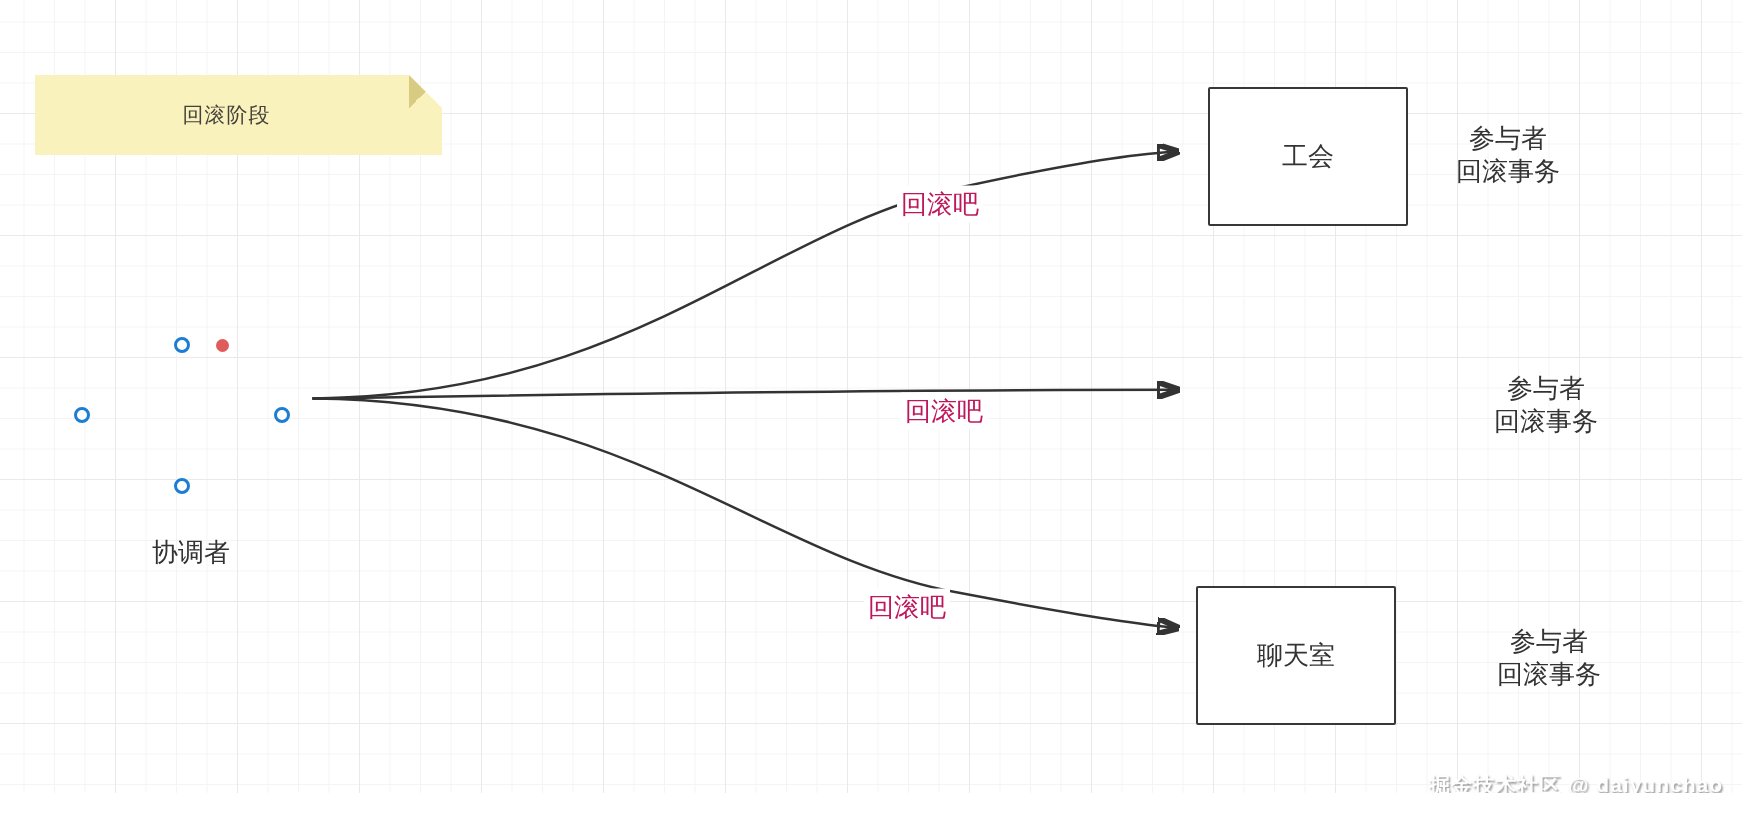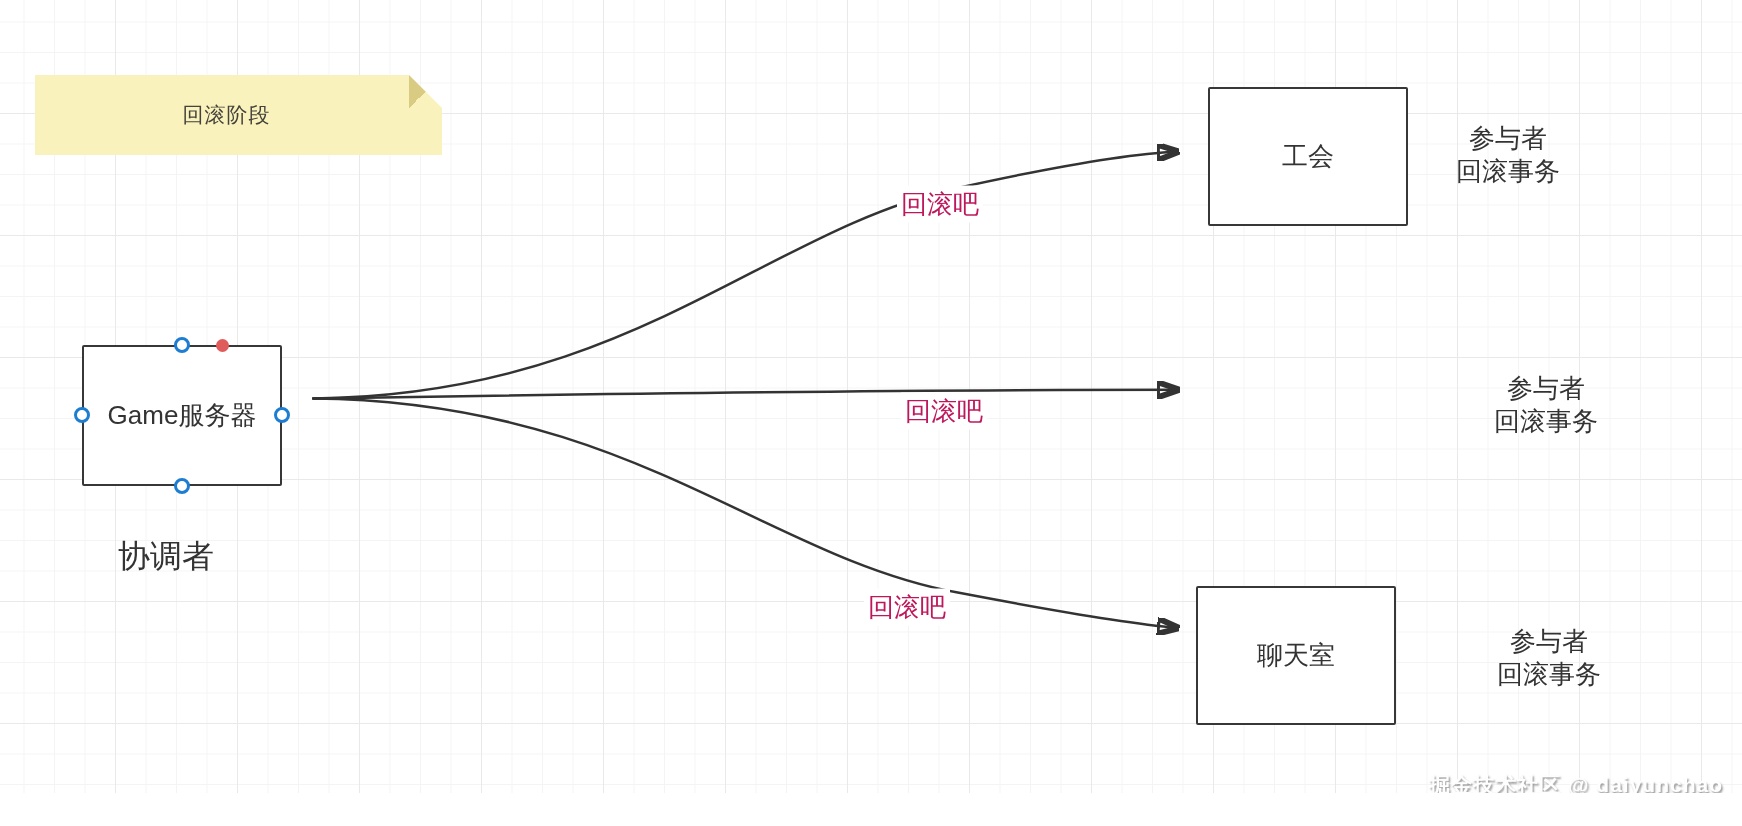--- a/index.html
+++ b/index.html
@@ -44,22 +44,22 @@
 
   .handle{
     position:absolute;width:16px;height:16px;border-radius:50%;
     background:#ffffff;border:3px solid #1d7dd2;box-sizing:border-box;
   }
   .red-dot{
     position:absolute;width:13px;height:13px;border-radius:50%;background:#e05b5b;
   }
 
   .role-label{
-    position:absolute;left:66px;top:535px;width:200px;text-align:center;
-    font-size:32px;color:#333333;
+    position:absolute;left:91px;top:535px;width:200px;text-align:center;
+    font-size:26px;color:#333333;
   }
 
   .edge-label{
     position:absolute;transform:translate(-50%,-50%);
     background:#ffffff;padding:1px 4px;font-size:26px;color:#be185d;white-space:nowrap;
   }
   .edge-label.l1{left:940px;top:204px;}
   .edge-label.l2{left:944px;top:411px;}
   .edge-label.l3{left:907px;top:607px;}
 
@@ -91,23 +91,20 @@
     <path d="M 290 415 C 620 412, 760 240, 960 196 C 1060 174, 1140 160, 1190 158" marker-end="url(#arrow)"></path>
     <path d="M 290 415 C 600 410, 900 406, 1190 406" marker-end="url(#arrow)"></path>
     <path d="M 290 415 C 620 418, 760 580, 960 617 C 1070 638, 1145 650, 1190 654" marker-end="url(#arrow)"></path>
   </svg>
 
   <div class="sticky-note">
     <span class="fold"></span>
     <span class="note-text">回滚阶段</span>
   </div>
 
-  <div class="shape game-box">
-    <span>Game服务器</span>
-  </div>
   <span class="handle" style="left:174px;top:337px;"></span>
   <span class="handle" style="left:74px;top:407px;"></span>
   <span class="handle" style="left:274px;top:407px;"></span>
   <span class="handle" style="left:174px;top:478px;"></span>
   <span class="red-dot" style="left:216px;top:339px;"></span>
 
   <div class="role-label">协调者</div>
 
   <div class="shape p-box guild">
     <span>工会</span>

